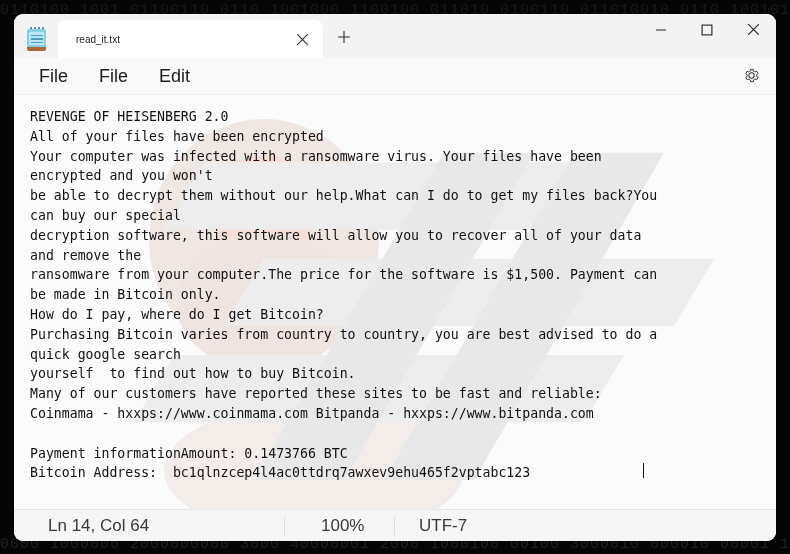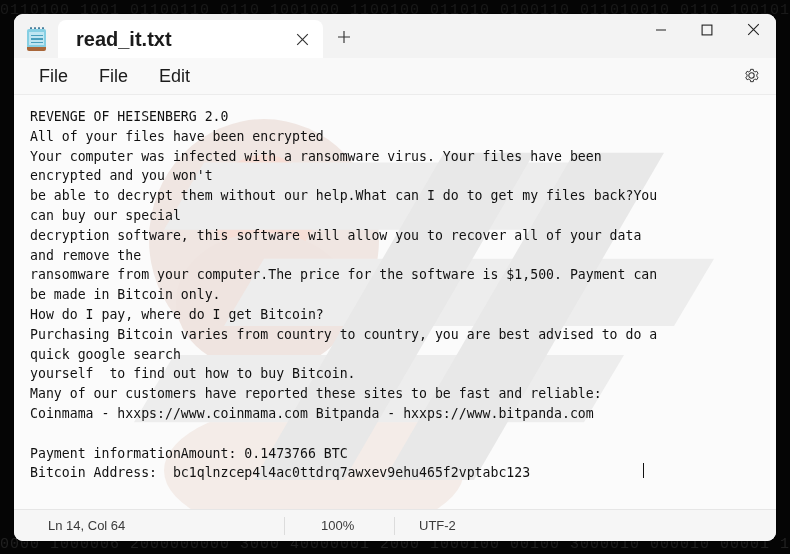--- a/index.html
+++ b/index.html
@@ -113,23 +113,23 @@
     position: relative;
     width: 265px;
     height: 38px;
     background: #ffffff;
     border-radius: 8px 8px 0 0;
     display: flex;
     align-items: center;
     flex: none;
   }
   .tab-title {
-    font-size: 20px;
+    font-size: 10px;
     color: #1b1b1b;
-    font-weight: bold;
+    font-weight: normal;
     margin-left: 18px;
     white-space: nowrap;
     overflow: hidden;
   }
   .tab-close {
     position: absolute;
     right: 10px;
     top: 9px;
     width: 21px;
     height: 21px;
@@ -226,21 +226,21 @@
     vertical-align: -3px;
   }
 
   
   .statusbar {
     height: 31px;
     background: #f6f6f6;
     border-top: 1px solid #e6e6e6;
     display: flex;
     align-items: center;
-    font-size: 13px;
+    font-size: 17px;
     color: #3a3a3a;
     flex: none;
   }
   .sb-cell {
     padding: 0 14px;
     height: 18px;
     line-height: 18px;
     white-space: nowrap;
   }
   .sb-pos  { width: 270px; padding-left: 34px; box-sizing: border-box; }
@@ -366,17 +366,17 @@
 Coinmama - hxxps://www.coinmama.com Bitpanda - hxxps://www.bitpanda.com
 
 Payment informationAmount: 0.1473766 BTC
 Bitcoin Address:  bc1qlnzcep4l4ac0ttdrq7awxev9ehu465f2vptabc123</pre>
       <span class="caret" style="position:absolute;left:629px;top:368px;"></span>
     </div>
 
     <div class="statusbar">
       <div class="sb-cell sb-pos">Ln 14, Col 64</div>
       <div class="sb-cell sb-zoom">100%</div>
-      <div class="sb-cell sb-enc">UTF-2</div>
+      <div class="sb-cell sb-enc">UTF-7</div>
     </div>
 
   </div>
 </div>
 
 </body></html>

